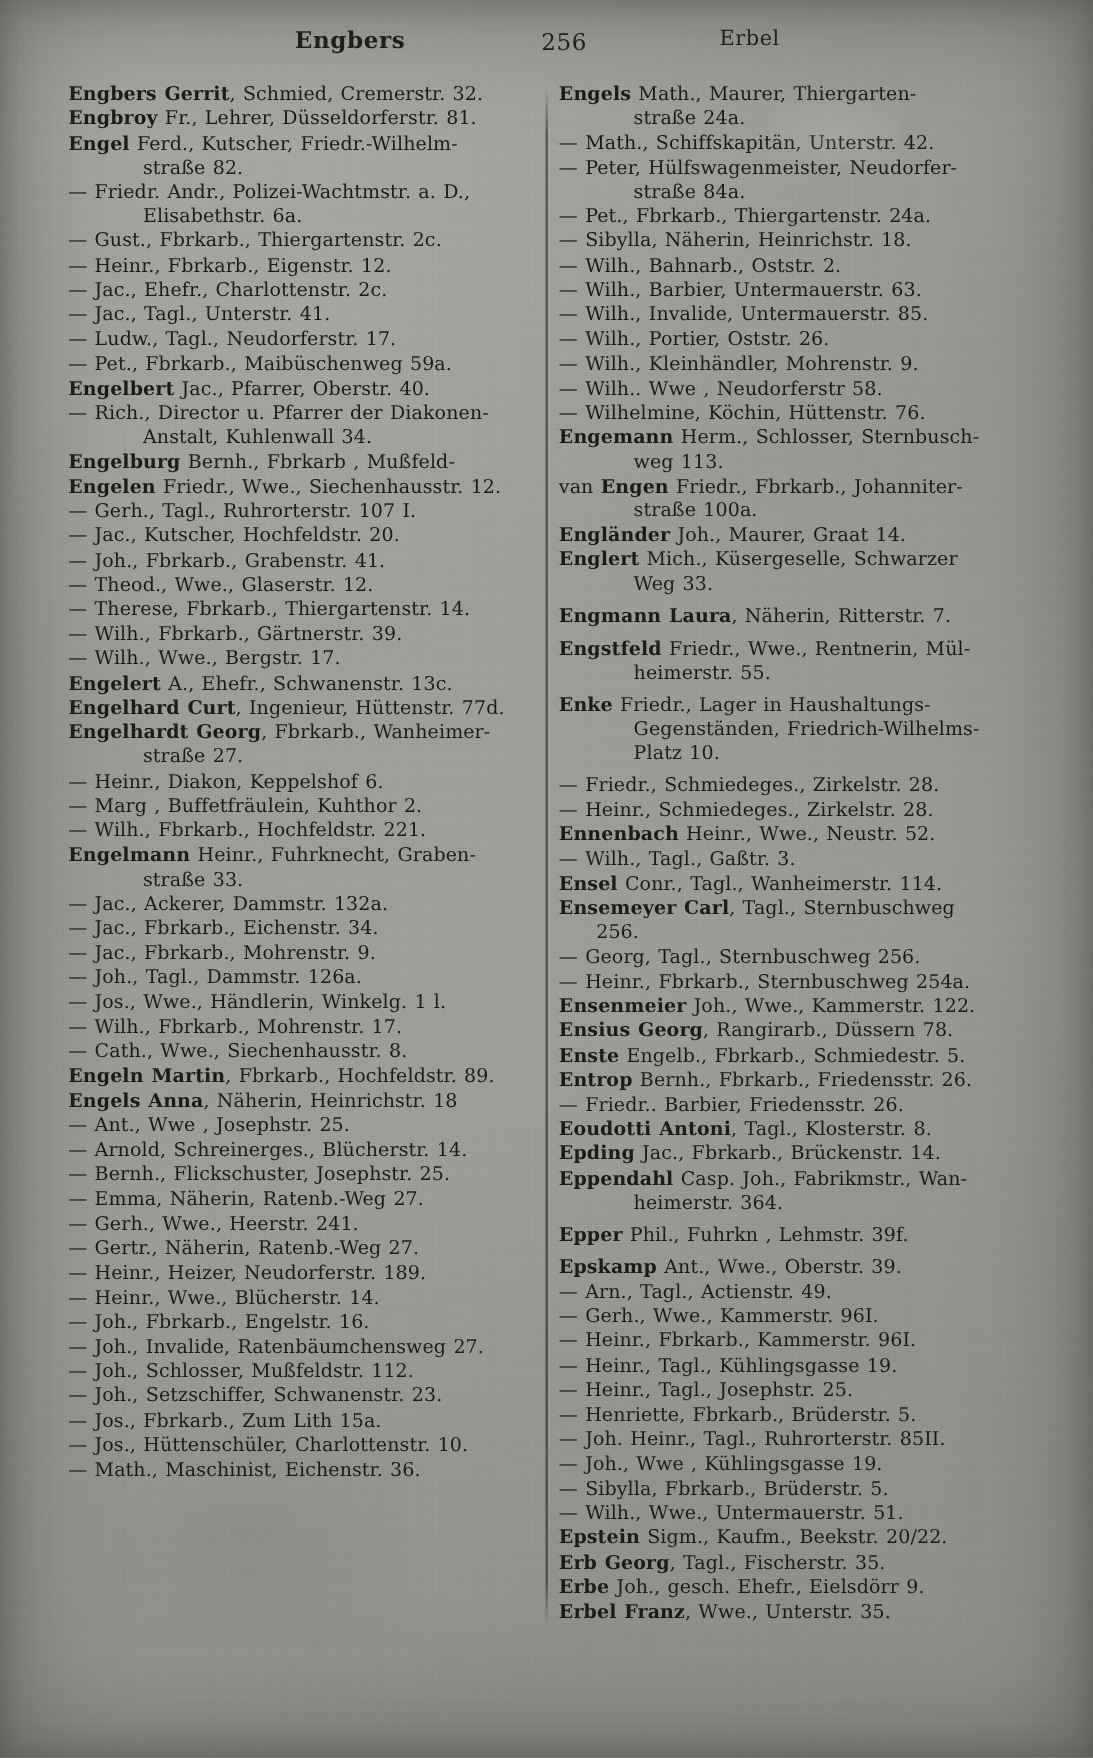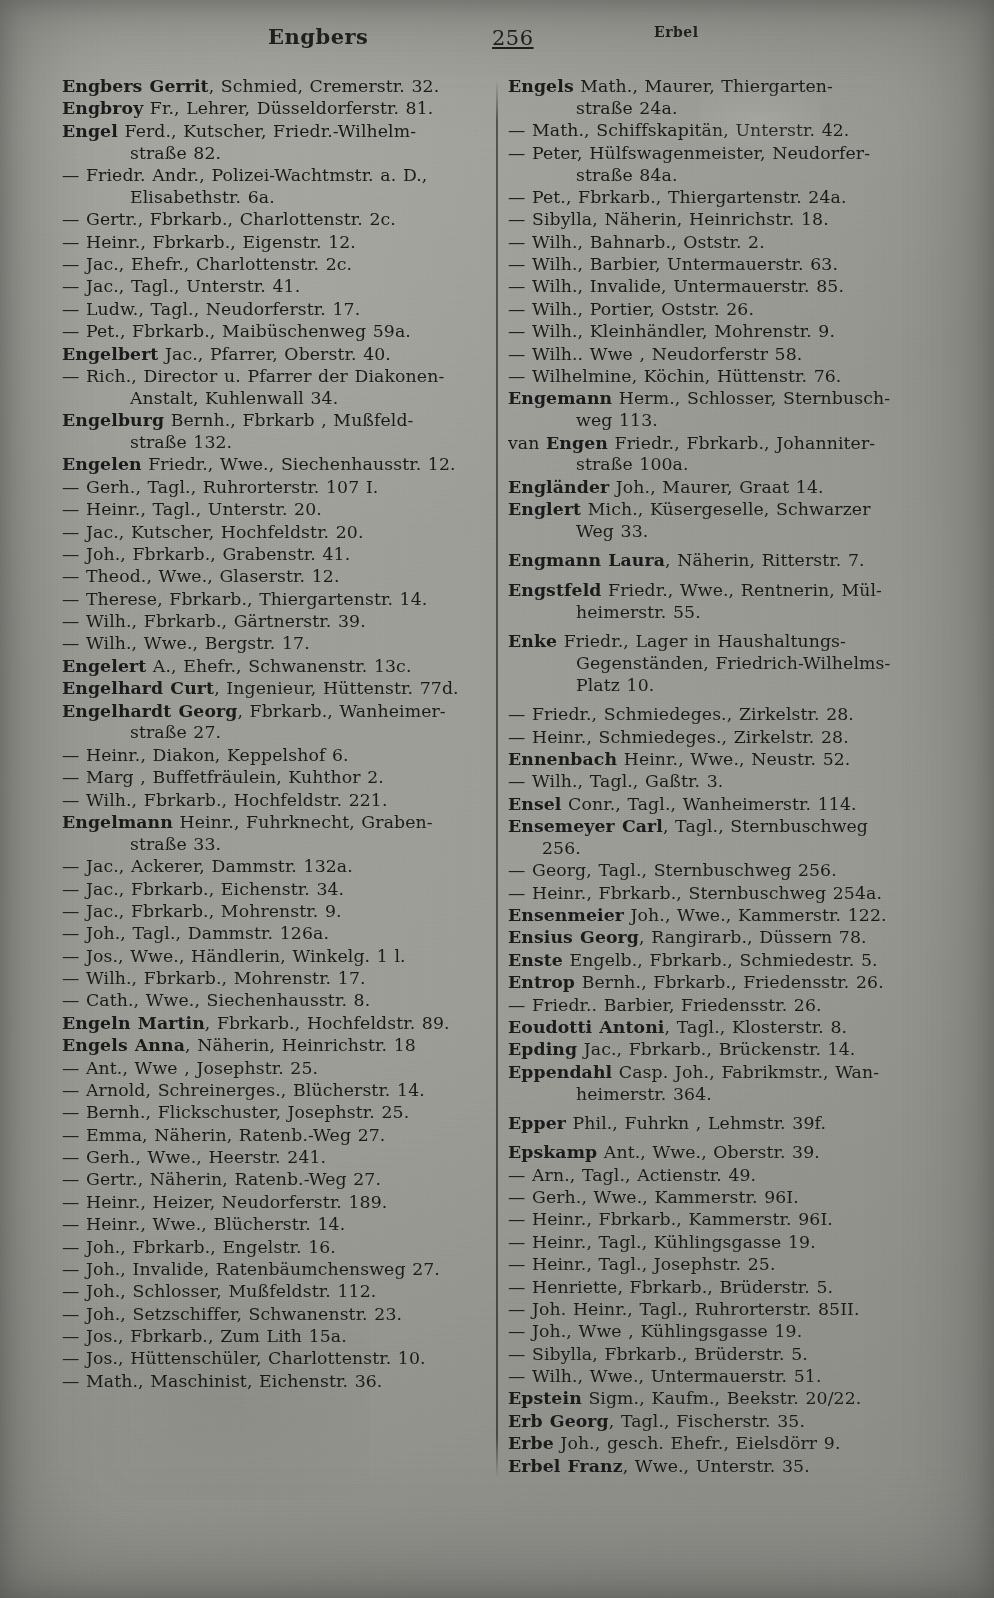--- a/index.html
+++ b/index.html
@@ -54,28 +54,27 @@
     font-weight: bold;
     letter-spacing: 0.5px;
   }
   .hdr-center {
     position: absolute;
     left: 430px;
     top: 2px;
     font-size: 21px;
     font-family: "DejaVu Serif", serif;
     letter-spacing: 0.5px;
-    text-decoration: underline;
   }
   .hdr-right {
     position: absolute;
     left: 592px;
     top: 0;
-    font-size: 14px;
-    font-weight: bold;
+    font-size: 19px;
+    font-weight: normal;
     letter-spacing: 0.5px;
   }
   .columns {
     position: relative;
     display: flex;
     gap: 0;
   }
   .col {
     width: 424px;
     box-sizing: border-box;
@@ -135,32 +134,31 @@
       <div class="hdr-right">Erbel</div>
     </div>
 
     <div class="columns">
       <div class="divider"></div>
       <div class="col col-left" id="col-left">
           <p class="entry"><span><b>Engbers Gerrit</b>, Schmied, Cremerstr. 32.</span></p>
           <p class="entry"><span><b>Engbroy</b> Fr., Lehrer, Düsseldorferstr. 81.</span></p>
           <p class="entry"><span><b>Engel</b> Ferd., Kutscher, Friedr.-Wilhelm-</span><span class="cont">straße 82.</span></p>
           <p class="entry"><span>— Friedr. Andr., Polizei-Wachtmstr. a. D.,</span><span class="cont">Elisabethstr. 6a.</span></p>
-          <p class="entry"><span>— Gertr., Fbrkarb., Charlottenstr. 2c.</span></p>
+          <p class="entry"><span>— Gust., Fbrkarb., Thiergartenstr. 2c.</span></p>
           <p class="entry"><span>— Heinr., Fbrkarb., Eigenstr. 12.</span></p>
           <p class="entry"><span>— Jac., Ehefr., Charlottenstr. 2c.</span></p>
           <p class="entry"><span>— Jac., Tagl., Unterstr. 41.</span></p>
           <p class="entry"><span>— Ludw., Tagl., Neudorferstr. 17.</span></p>
           <p class="entry"><span>— Pet., Fbrkarb., Maibüschenweg 59a.</span></p>
           <p class="entry"><span><b>Engelbert</b> Jac., Pfarrer, Oberstr. 40.</span></p>
           <p class="entry"><span>— Rich., Director u. Pfarrer der Diakonen-</span><span class="cont">Anstalt, Kuhlenwall 34.</span></p>
-          <p class="entry"><span><b>Engelburg</b> Bernh., Fbrkarb , Mußfeld-</span><span class="cont">straße 132.</span></p>
+          <p class="entry"><span><b>Engelburg</b> Bernh., Fbrkarb , Mußfeld-</span></p>
           <p class="entry"><span><b>Engelen</b> Friedr., Wwe., Siechenhausstr. 12.</span></p>
           <p class="entry"><span>— Gerh., Tagl., Ruhrorterstr. 107 I.</span></p>
-          <p class="entry"><span>— Heinr., Tagl., Unterstr. 20.</span></p>
           <p class="entry"><span>— Jac., Kutscher, Hochfeldstr. 20.</span></p>
           <p class="entry"><span>— Joh., Fbrkarb., Grabenstr. 41.</span></p>
           <p class="entry"><span>— Theod., Wwe., Glaserstr. 12.</span></p>
           <p class="entry"><span>— Therese, Fbrkarb., Thiergartenstr. 14.</span></p>
           <p class="entry"><span>— Wilh., Fbrkarb., Gärtnerstr. 39.</span></p>
           <p class="entry"><span>— Wilh., Wwe., Bergstr. 17.</span></p>
           <p class="entry"><span><b>Engelert</b> A., Ehefr., Schwanenstr. 13c.</span></p>
           <p class="entry"><span><b>Engelhard Curt</b>, Ingenieur, Hüttenstr. 77d.</span></p>
           <p class="entry"><span><b>Engelhardt Georg</b>, Fbrkarb., Wanheimer-</span><span class="cont">straße 27.</span></p>
           <p class="entry"><span>— Heinr., Diakon, Keppelshof 6.</span></p>

